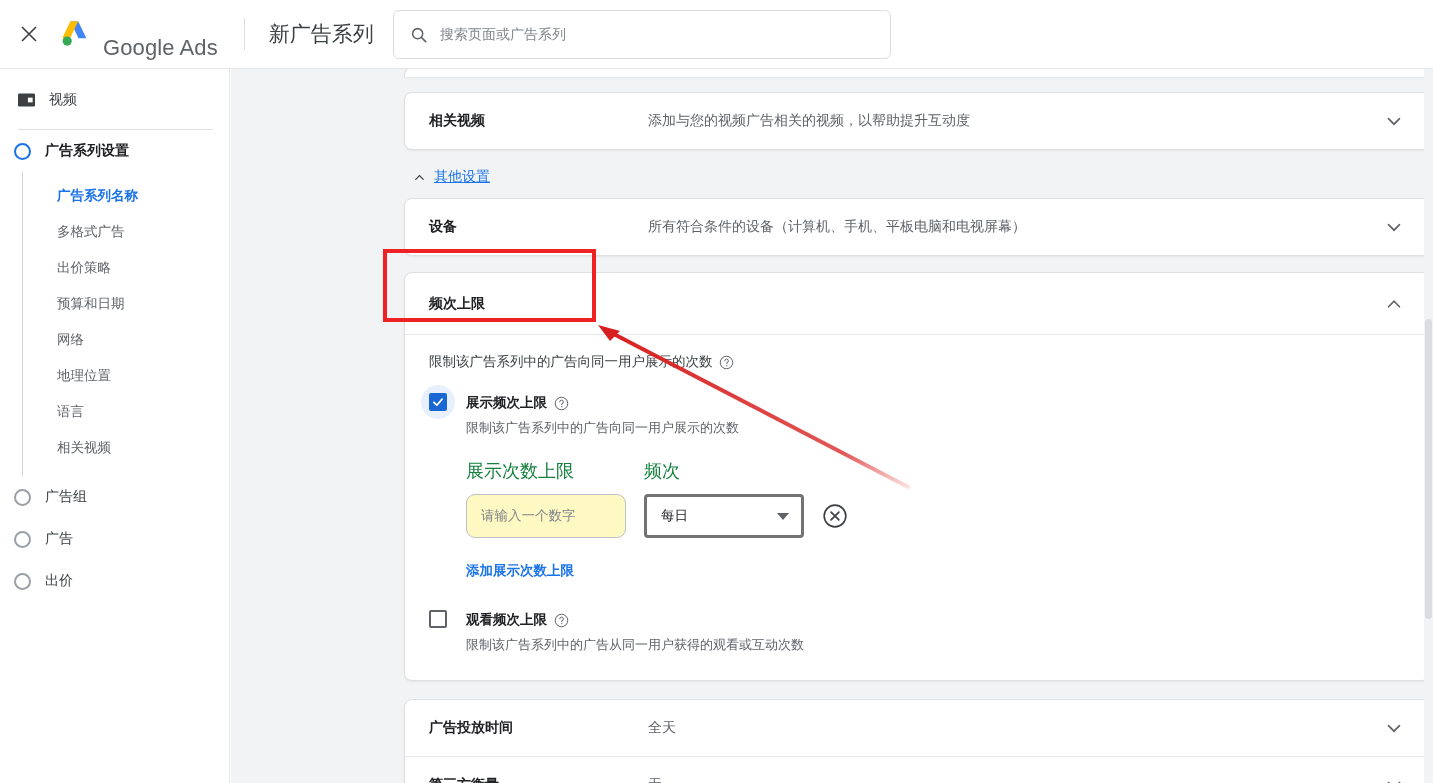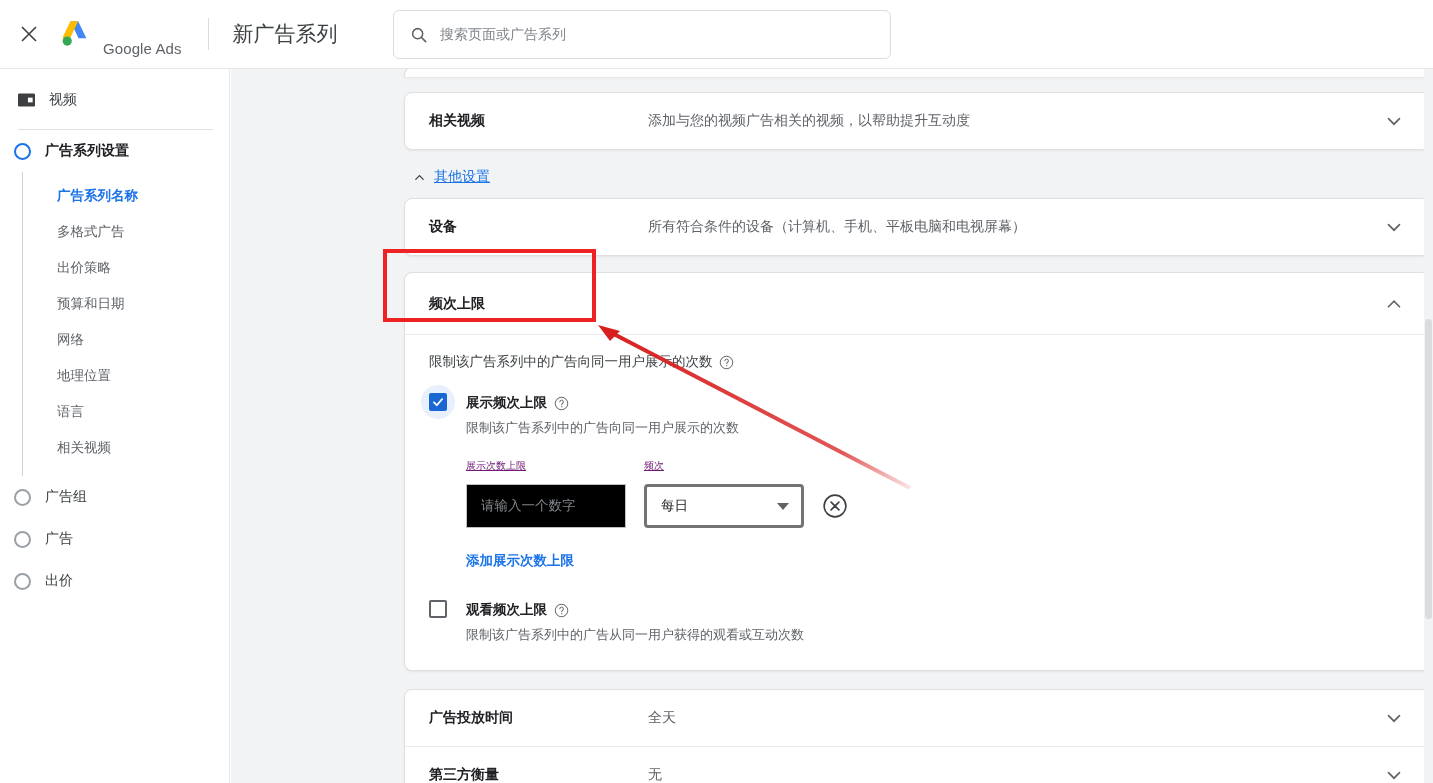--- a/index.html
+++ b/index.html
@@ -23,21 +23,21 @@
     display: flex; align-items: center; justify-content: center;
     cursor: pointer; border-radius: 50%;
   }
   .close-btn svg { display: block; }
   .brand {
     display: flex; align-items: center; gap: 11px;
     margin-left: 6px; cursor: pointer;
   }
   .brand-logo { width: 34px; height: 34px; display:block; }
   .brand-text {
-    font-size: 15px; color: #5f6368; letter-spacing: .1px;
+    font-size: 22px; color: #5f6368; letter-spacing: .1px;
     font-family: "Liberation Sans", sans-serif;
     margin-top: 28px;
   }
   .vdivider {
     width: 1px; height: 32px; background: #dadce0;
     margin: 0 24px 0 26px;
   }
   .page-title-top {
     font-size: 21px; color: #3c4043; font-weight: 400;
   }
@@ -162,26 +162,26 @@
   }
   .cb-texts { padding-top: 1px; }
   .cb-title {
     font-size: 13.5px; color: #202124; font-weight: 700;
     display: flex; align-items: center; gap: 7px;
   }
   .cb-sub { font-size: 13px; color: #5f6368; margin-top: 7px; }
 
   .fields { display: flex; align-items: flex-end; gap: 18px; margin: 22px 0 0 37px; }
   .fgroup { display: flex; flex-direction: column; }
-  .flabel { font-size: 10px; color: #701a75; margin-bottom: 11px; text-decoration: underline; }
+  .flabel { font-size: 18px; color: #15803d; margin-bottom: 11px; }
   .finput {
     width: 160px; height: 44px;
-    border: 1px solid #bdc1c6; border-radius: 0;
+    border: 1px solid #bdc1c6; border-radius: 9px;
     display: flex; align-items: center; padding: 0 14px;
-    font-size: 13.5px; color: #80868b; background:#000000; cursor: text;
+    font-size: 13.5px; color: #80868b; background:#fef9c3; cursor: text;
   }
   .fselect {
     width: 160px; height: 44px;
     border: 3px solid #737373; border-radius: 4px;
     display: flex; align-items: center; justify-content: space-between;
     padding: 0 12px 0 14px;
     font-size: 13.5px; color: #202124; background:#fff; cursor: pointer;
   }
   .caret {
     width: 0; height: 0;

